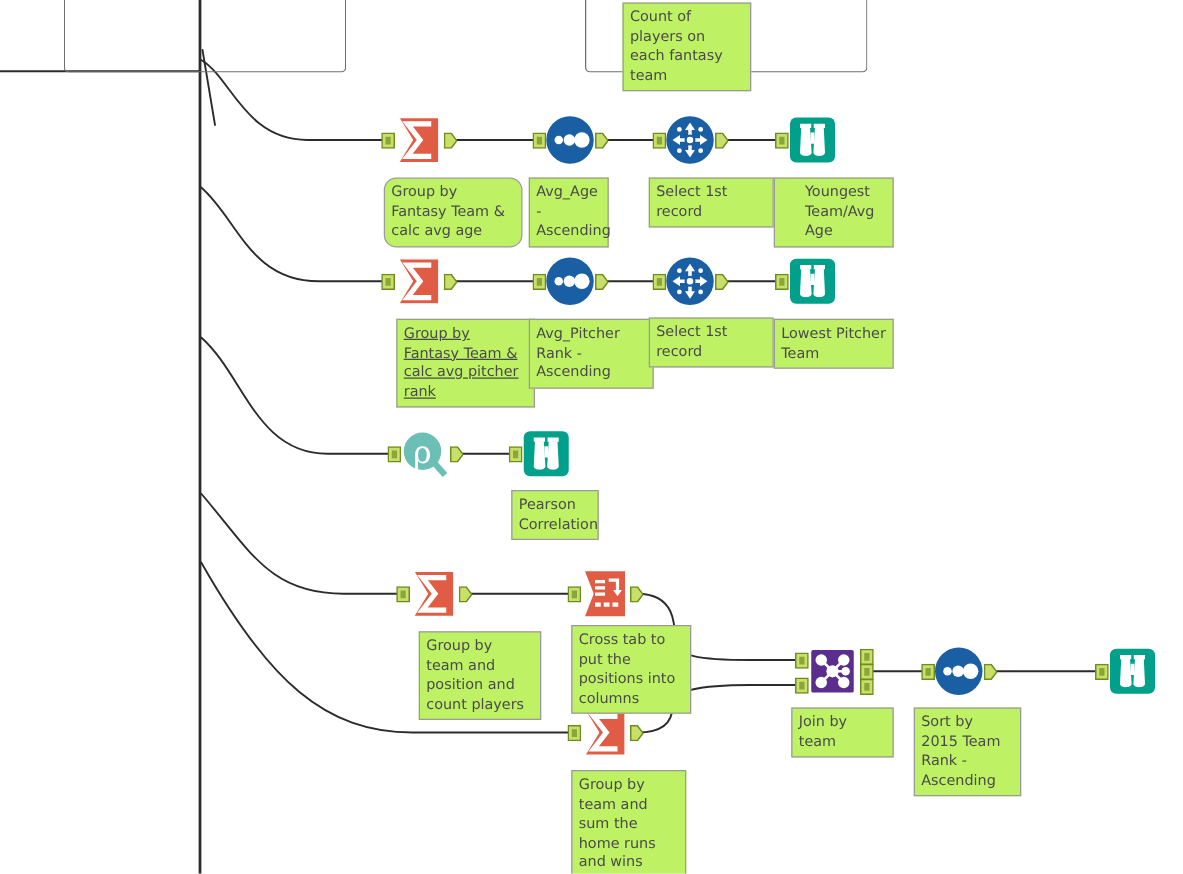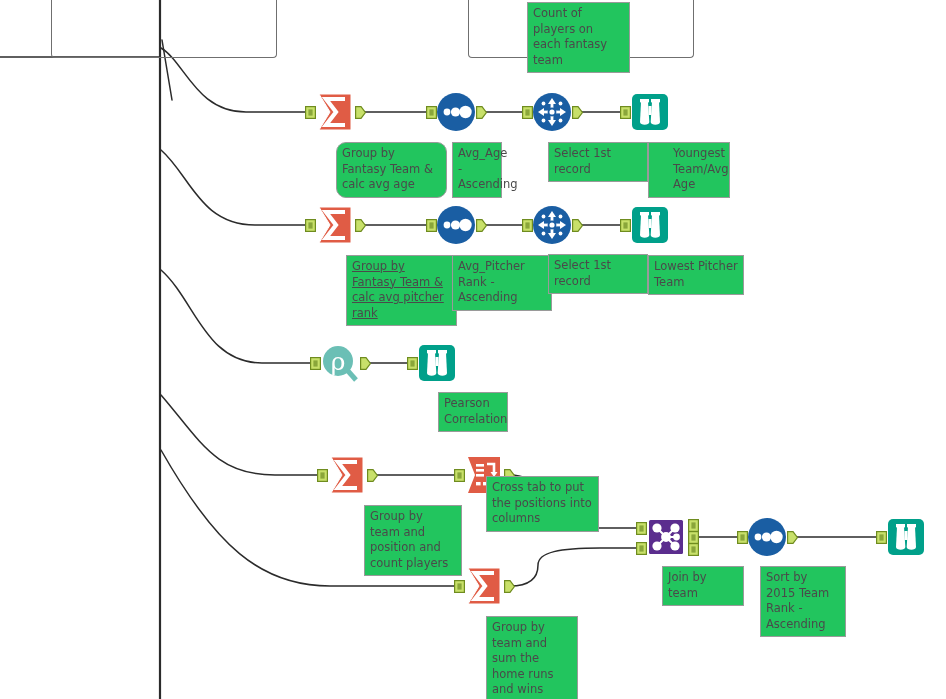--- a/index.html
+++ b/index.html
@@ -39,29 +39,28 @@
     width:11px; height:13px;
     z-index:4;
   }
   .anchor svg{display:block;}
 
   
   .cbox{
     position:absolute;
     box-sizing:border-box;
     border:1px solid #9a9a9a;
-    background:#22c55e;
+    background:#bef264;
     color:#4a4a4a;
     font-family:"DejaVu Sans", sans-serif;
     font-size:11.5px;
     line-height:15.5px;
     padding:3px 5px 4px 5px;
     white-space:pre-line;
     z-index:6;
-    margin-left:29px;
   }
   
   .container{
     position:absolute;
     box-sizing:border-box;
     border:1.5px solid #6f6f6f;
     border-top:none;
     border-radius:0 0 4px 4px;
     background:transparent;
     z-index:1;
@@ -492,28 +491,28 @@
             <rect x="0.6" y="0.6" width="9.8" height="11.8" fill="none" stroke="#6f8c1f" stroke-width="1.2"></rect>
             <rect x="3.4" y="3.4" width="4.2" height="6.2" fill="#8aa63a"></rect>
           </svg>
         </span>
       </div>
     </div>
 
   <div id="comments-layer">
       <div class="cbox" style="left: 498px; top: 2px; width: 103px; min-height: 46px; border-color: rgb(154, 154, 154); color: rgb(74, 74, 74);">Count of players on each fantasy team</div>
       <div class="cbox" style="left: 307px; top: 142px; width: 111px; min-height: 50px; border-color: rgb(154, 154, 154); color: rgb(74, 74, 74); border-radius: 10px;">Group by Fantasy Team &amp; calc avg age</div>
-      <div class="cbox" style="left: 423px; top: 142px; width: 50px; min-height: 35px; border-color: rgb(154, 154, 154); color: rgb(74, 74, 74);">Avg_Age - Ascending</div>
+      <div class="cbox" style="left: 423px; top: 142px; width: 64px; min-height: 35px; border-color: rgb(154, 154, 154); color: rgb(74, 74, 74);">Avg_Age - Ascending</div>
       <div class="cbox" style="left: 519px; top: 142px; width: 100px; min-height: 19px; border-color: rgb(154, 154, 154); color: rgb(74, 74, 74);">Select 1st record</div>
-      <div class="cbox" style="left: 619px; top: 142px; width: 82px; min-height: 35px; border-color: rgb(154, 154, 154); color: rgb(74, 74, 74); padding-left: 24px;">Youngest Team/Avg Age</div>
+      <div class="cbox" style="left: 619px; top: 142px; width: 96px; min-height: 35px; border-color: rgb(154, 154, 154); color: rgb(74, 74, 74); padding-left: 24px;">Youngest Team/Avg Age</div>
       <div class="cbox" style="left: 317px; top: 255px; width: 111px; min-height: 50px; border-color: rgb(154, 154, 154); color: rgb(74, 74, 74); text-decoration: underline;">Group by Fantasy Team &amp; calc avg pitcher rank</div>
       <div class="cbox" style="left: 423px; top: 255px; width: 100px; min-height: 35px; border-color: rgb(154, 154, 154); color: rgb(74, 74, 74);">Avg_Pitcher Rank - Ascending</div>
       <div class="cbox" style="left: 519px; top: 254px; width: 100px; min-height: 19px; border-color: rgb(154, 154, 154); color: rgb(74, 74, 74);">Select 1st record</div>
       <div class="cbox" style="left: 619px; top: 255px; width: 96px; min-height: 35px; border-color: rgb(154, 154, 154); color: rgb(74, 74, 74);">Lowest Pitcher Team</div>
       <div class="cbox" style="left: 409px; top: 392px; width: 70px; min-height: 35px; border-color: rgb(154, 154, 154); color: rgb(74, 74, 74);">Pearson Correlation</div>
       <div class="cbox" style="left: 335px; top: 505px; width: 98px; min-height: 50px; border-color: rgb(154, 154, 154); color: rgb(74, 74, 74);">Group by team and position and count players</div>
-      <div class="cbox" style="left: 457px; top: 476px; width: 113px; min-height: 50px; border-color: rgb(154, 154, 154); color: rgb(74, 74, 74);">Cross tab to put the positions into columns</div>
+      <div class="cbox" style="left: 457px; top: 500px; width: 96px; min-height: 50px; border-color: rgb(154, 154, 154); color: rgb(74, 74, 74);">Cross tab to put the positions into columns</div>
       <div class="cbox" style="left: 457px; top: 616px; width: 92px; min-height: 66px; border-color: rgb(154, 154, 154); color: rgb(74, 74, 74);">Group by team and sum the home runs and wins</div>
       <div class="cbox" style="left: 633px; top: 566px; width: 82px; min-height: 19px; border-color: rgb(154, 154, 154); color: rgb(74, 74, 74);">Join by team</div>
       <div class="cbox" style="left: 731px; top: 566px; width: 86px; min-height: 50px; border-color: rgb(154, 154, 154); color: rgb(74, 74, 74);">Sort by 2015 Team Rank - Ascending</div>
     </div>
 
 </div>
 
 </body></html>

